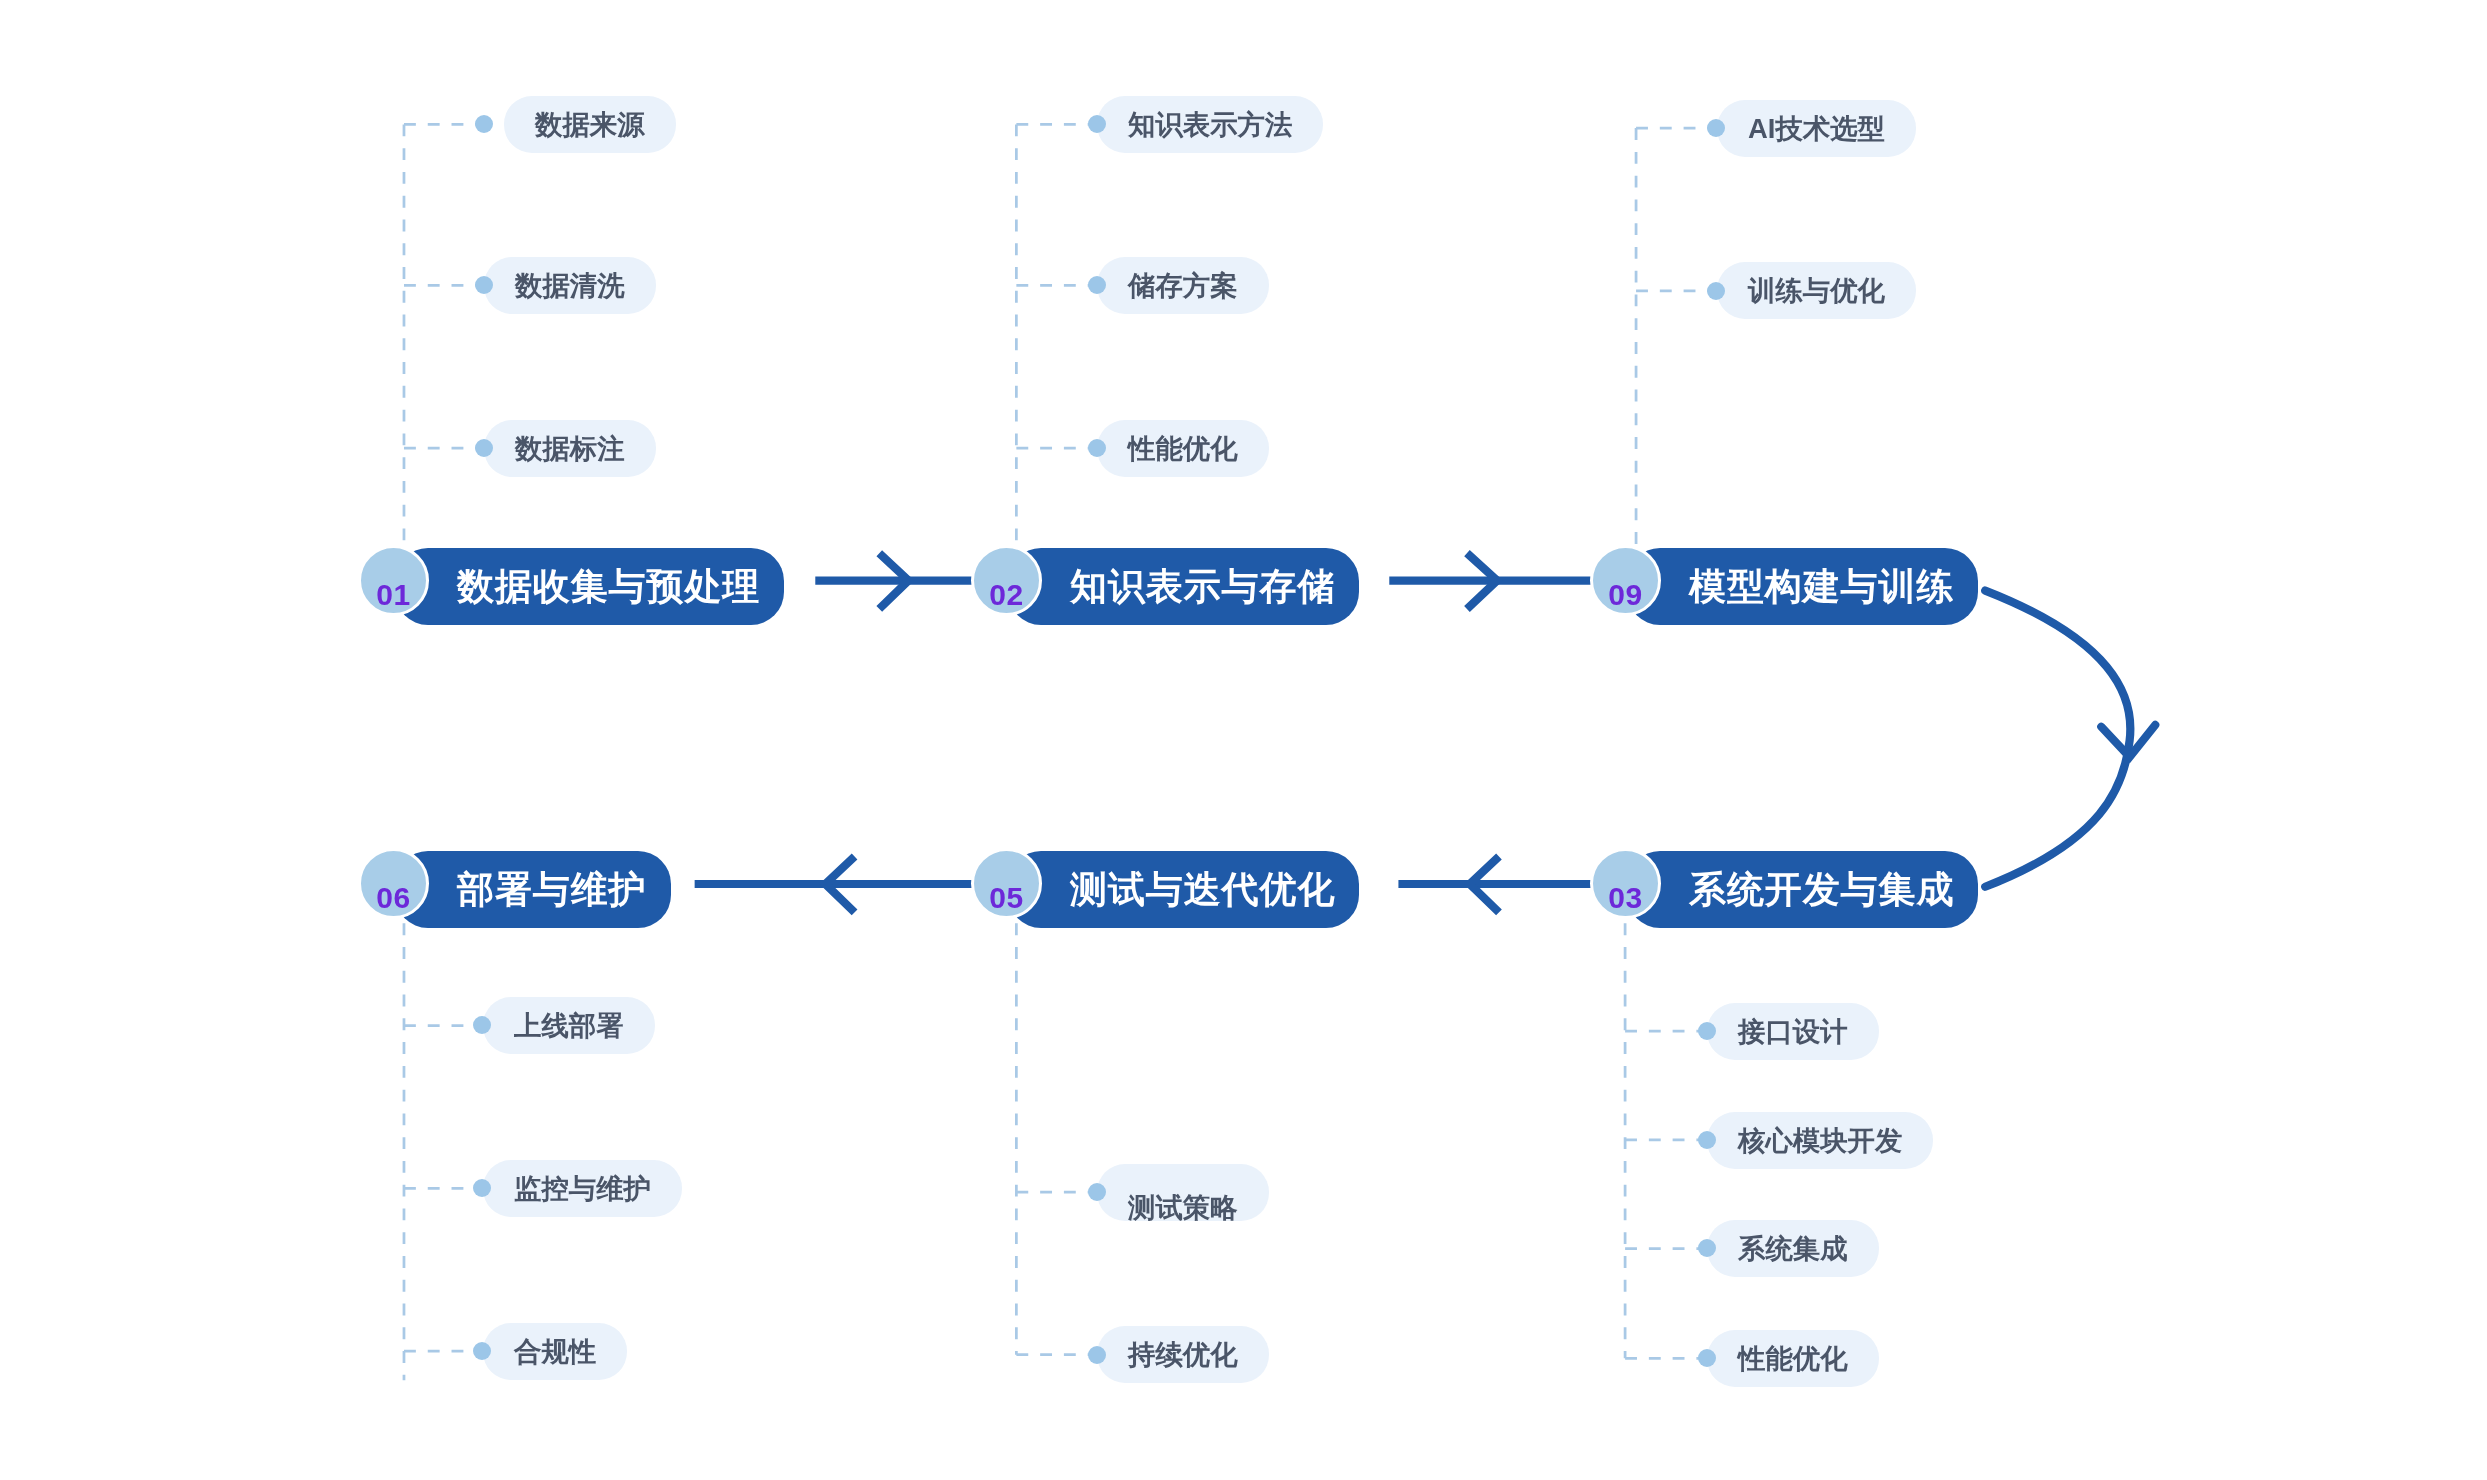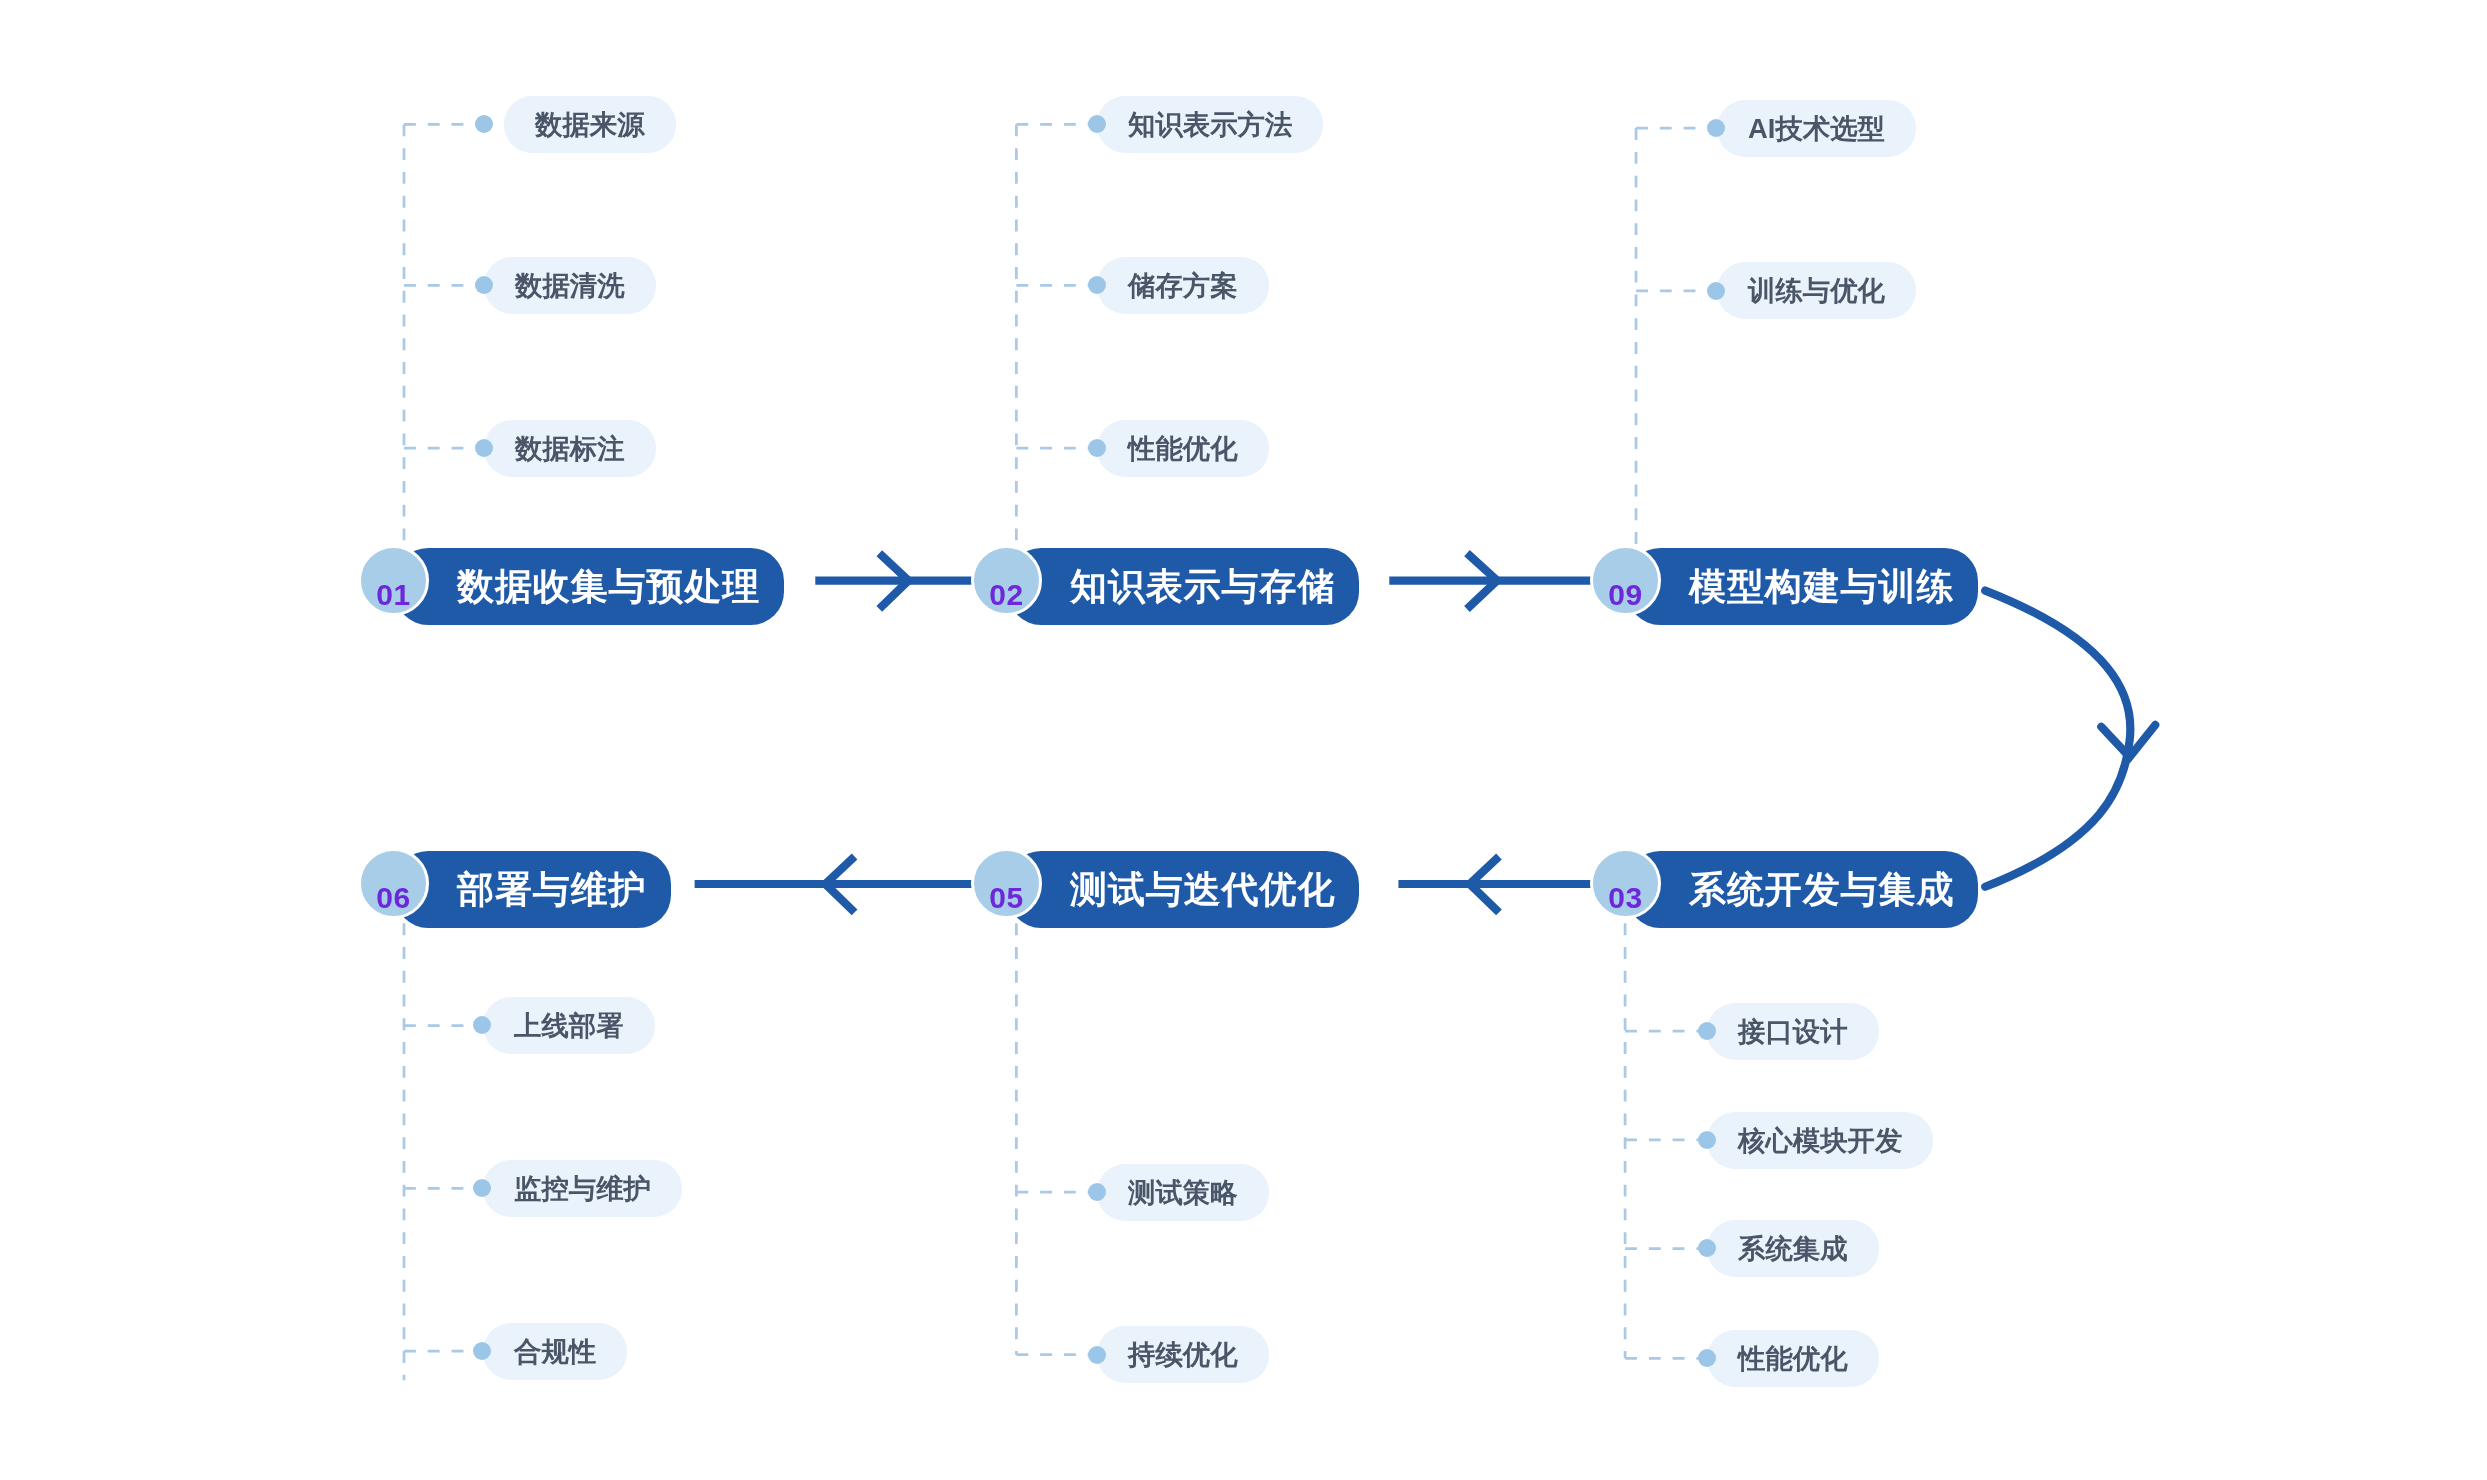--- a/index.html
+++ b/index.html
@@ -253,21 +253,21 @@
 
   <div class="stage-node" style="left:971px;top:851px;">
     <div class="stage-bar">
       <span class="stage-label">测试与迭代优化</span>
     </div>
     <div class="stage-badge">
       <span>05</span>
     </div>
   </div>
   <div class="pill-dot" style="left:1088px;top:1183px;"></div>
-  <div class="pill" style="left:1097px;top:1164px;">
+  <div class="pill" style="left:1097px;top:1164px;align-items:flex-end;">
     <span>测试策略</span>
   </div>
   <div class="pill-dot" style="left:1088px;top:1346px;"></div>
   <div class="pill" style="left:1097px;top:1326px;">
     <span>持续优化</span>
   </div>
 
   <div class="stage-node" style="left:358px;top:851px;">
     <div class="stage-bar">
       <span class="stage-label">部署与维护</span>

